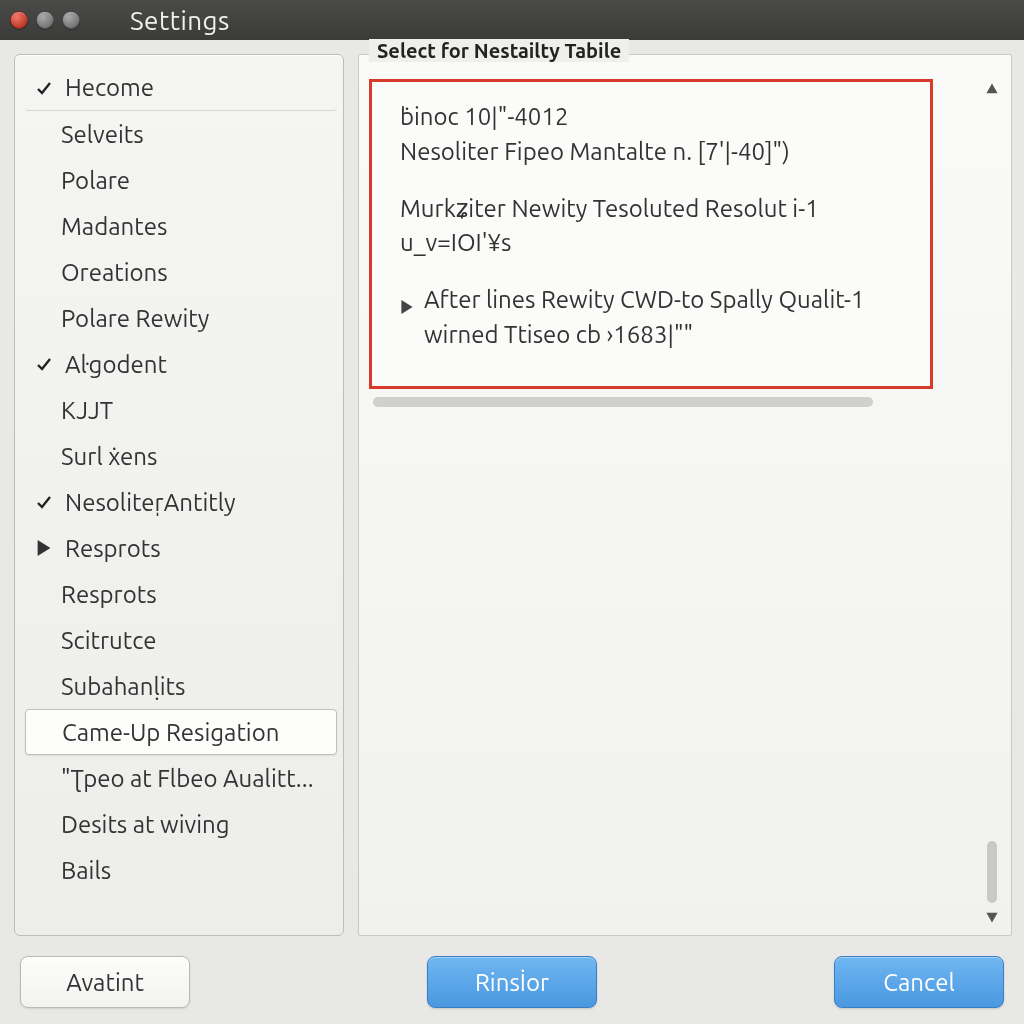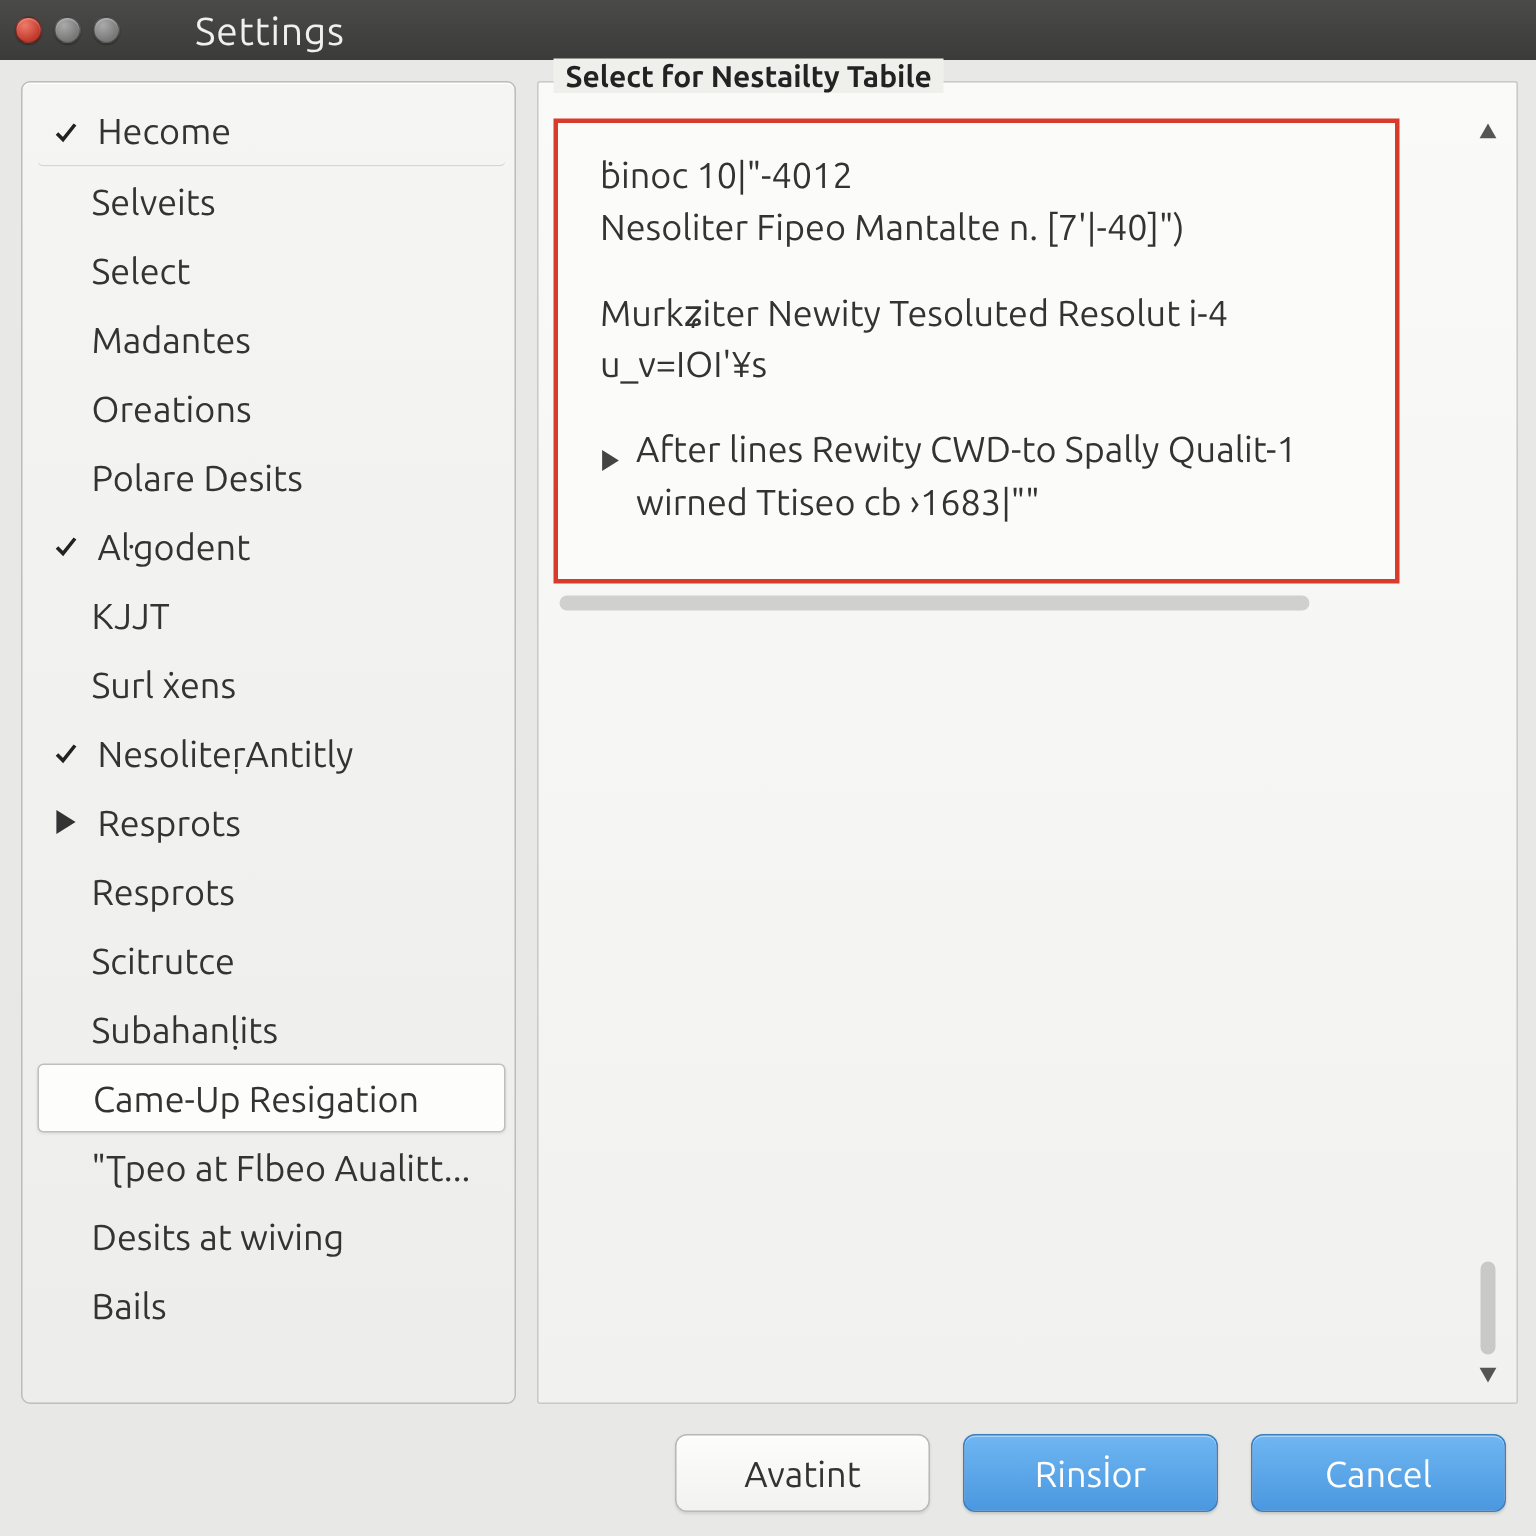--- a/index.html
+++ b/index.html
@@ -153,21 +153,21 @@
 }
 .hscroll .thumb {
   height: 10px; width: 500px;
   background: #d0d0ce;
   border-radius: 5px;
 }
 
 
 .button-row {
   display: flex;
-  justify-content: flex-end;
+  justify-content: space-between;
   gap: 22px;
   padding: 12px 20px 16px 20px;
 }
 .btn {
   height: 52px;
   min-width: 170px;
   border-radius: 8px;
   font-size: 24px;
   display: inline-flex;
   align-items: center;
@@ -205,30 +205,30 @@
           <svg viewBox="0 0 16 16">
             <polyline points="2,9 6,13 14,3" fill="none" stroke="#222" stroke-width="2.4"></polyline>
           </svg>
         </span>
         <span class="label">Hecome</span>
       </div>
       <div class="tree-item">
         <span class="label">Selveits</span>
       </div>
       <div class="tree-item">
-        <span class="label">Select</span>
+        <span class="label">Polare</span>
       </div>
       <div class="tree-item">
         <span class="label">Madantes</span>
       </div>
       <div class="tree-item">
         <span class="label">Oreations</span>
       </div>
       <div class="tree-item">
-        <span class="label">Polare Desits</span>
+        <span class="label">Polare Rewity</span>
       </div>
       <div class="tree-item top">
         <span class="disclosure">
           <svg viewBox="0 0 16 16">
             <polyline points="2,9 6,13 14,3" fill="none" stroke="#222" stroke-width="2.4"></polyline>
           </svg>
         </span>
         <span class="label">Aŀgodent</span>
       </div>
       <div class="tree-item">
@@ -283,21 +283,21 @@
         <div class="scrollwrap">
           <div class="scroll-content">
             <div class="redbox">
 
               <div class="block">
                 <div>ḃinoc 10|"-4012</div>
                 <div>Nesoliter Fipeo Mantalte n. [7'|-40]")</div>
               </div>
 
               <div class="block">
-                <div>Murkʑiter Newity Tesoluted Resolut i-4</div>
+                <div>Murkʑiter Newity Tesoluted Resolut i-1</div>
                 <div>u_v=IOI'¥s</div>
               </div>
 
               <div class="block row">
                 <span class="disclosure">
                   <svg viewBox="0 0 10 10">
                       <polygon points="1,0 9,5 1,10" fill="#444"></polygon>
                     </svg>
                 </span>
                 <div>

